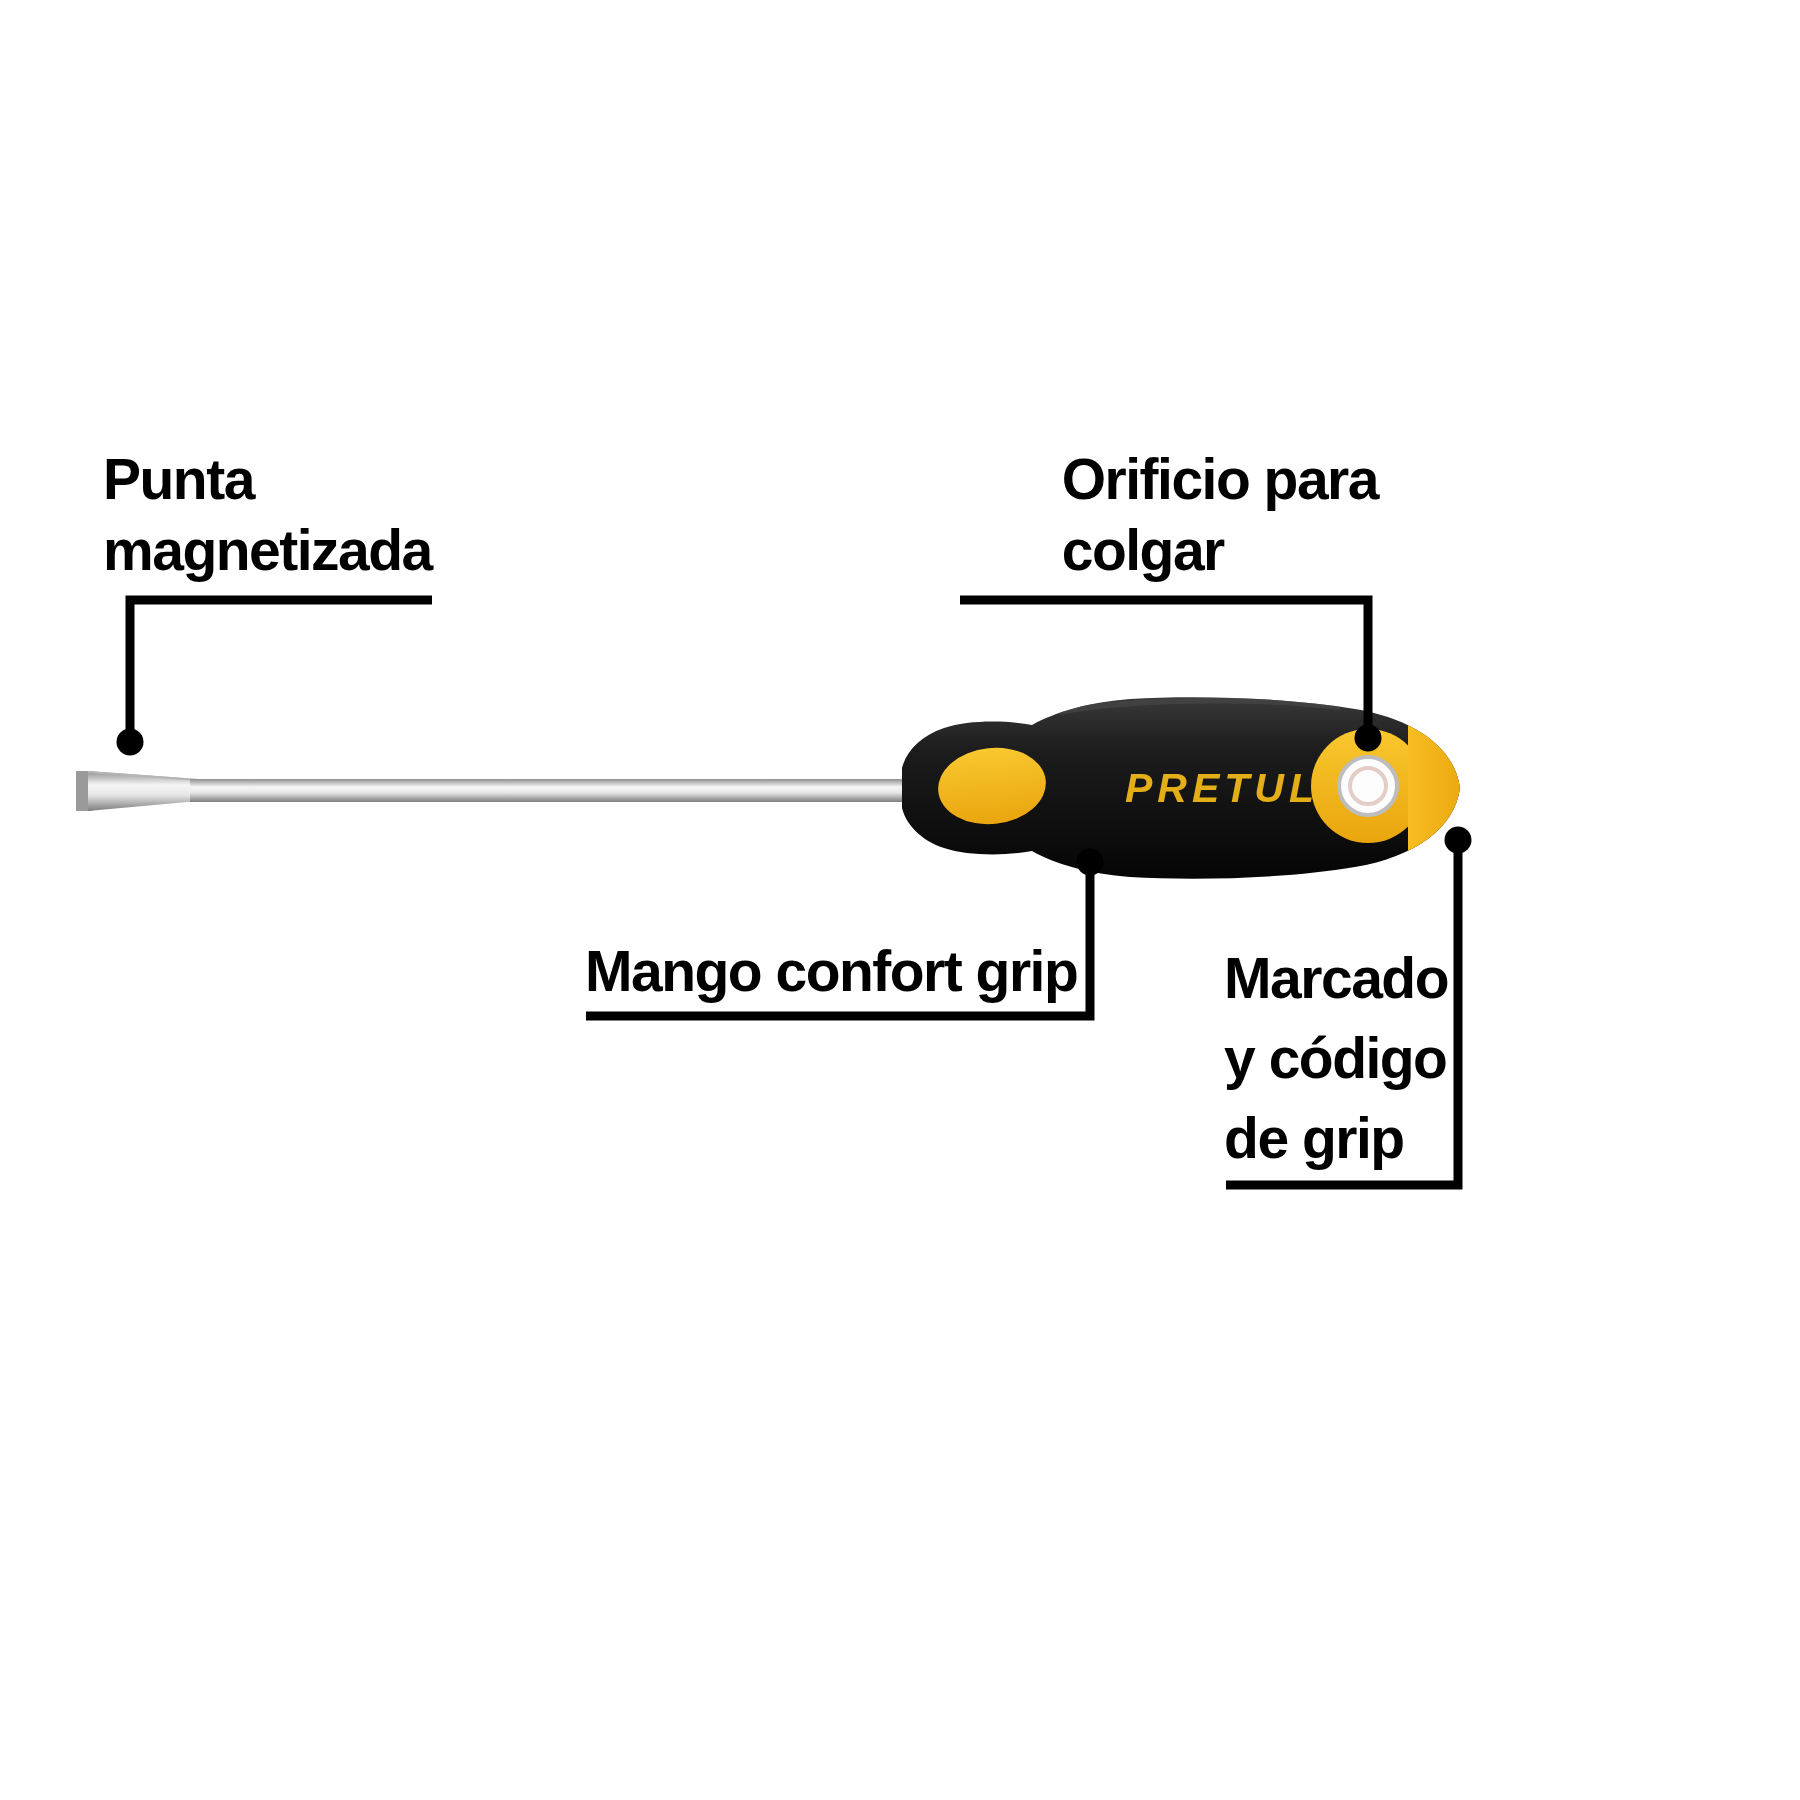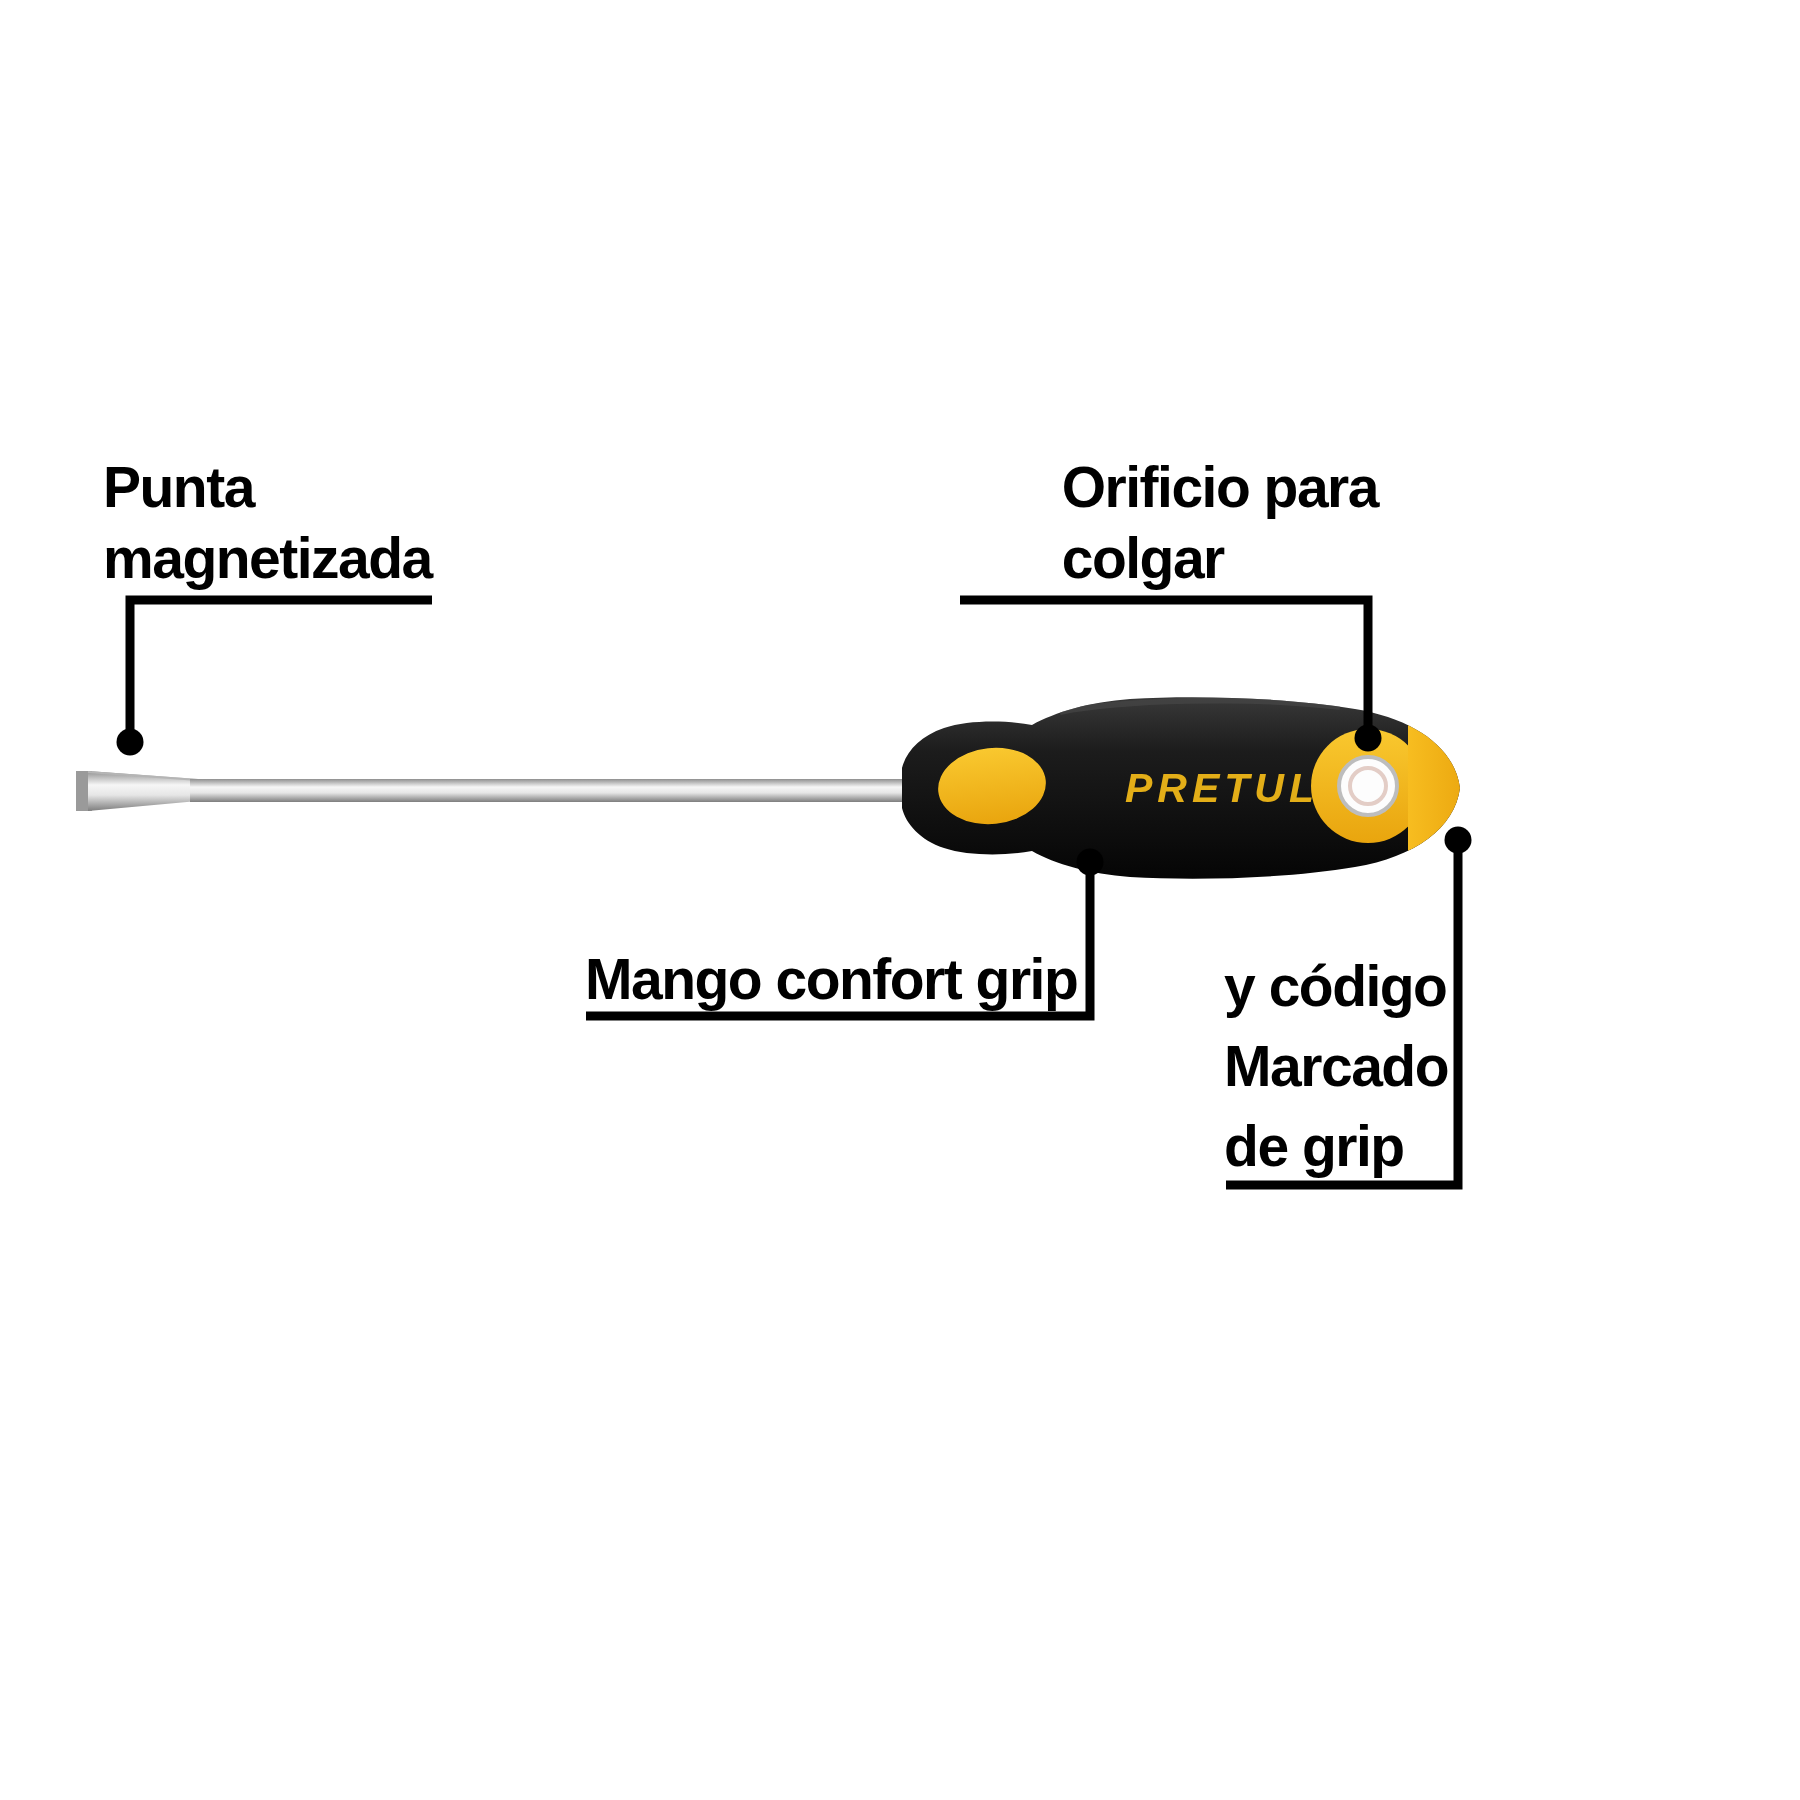--- a/index.html
+++ b/index.html
@@ -23,21 +23,20 @@
     height: 1800px;
   }
   .label {
     position: absolute;
     color: #000000;
     font-weight: bold;
     font-size: 57px;
     line-height: 71px;
     letter-spacing: -1.5px;
     white-space: nowrap;
-    margin-top: 8px;
   }
   .label.right {
     text-align: left;
   }
   .label-marcado {
     line-height: 80px;
   }
 </style>
 </head>
 <body>
@@ -142,18 +141,18 @@
   <div class="label right" style="right:422px; top:444px;">
     <div>Orificio para</div>
     <div>colgar</div>
   </div>
 
   <div class="label" style="left:585px; top:936px;">
     <div>Mango confort grip</div>
   </div>
 
   <div class="label right label-marcado" style="right:352px; top:938px;">
+    <div>Marcado</div>
     <div>y código</div>
-    <div>Marcado</div>
     <div>de grip</div>
   </div>
 
 </div>
 
 </body></html>

